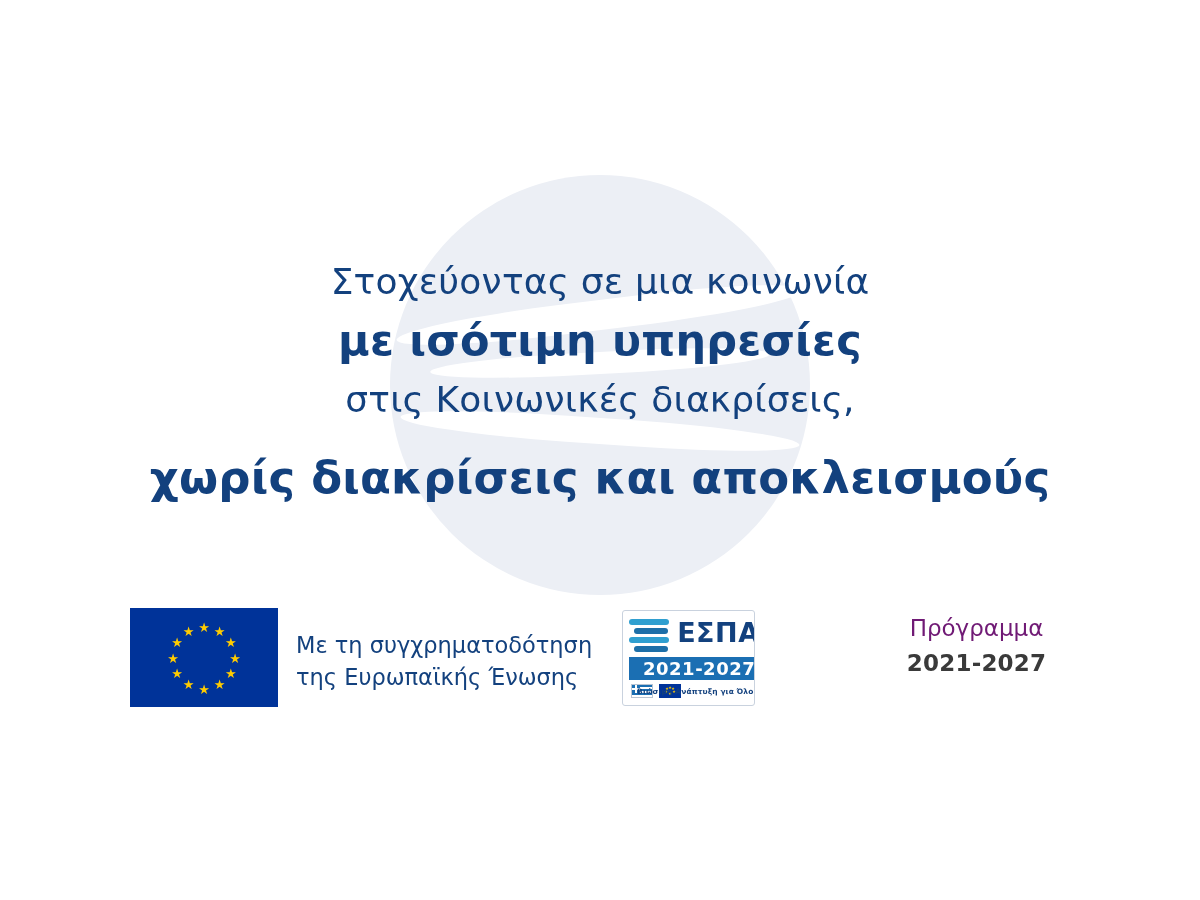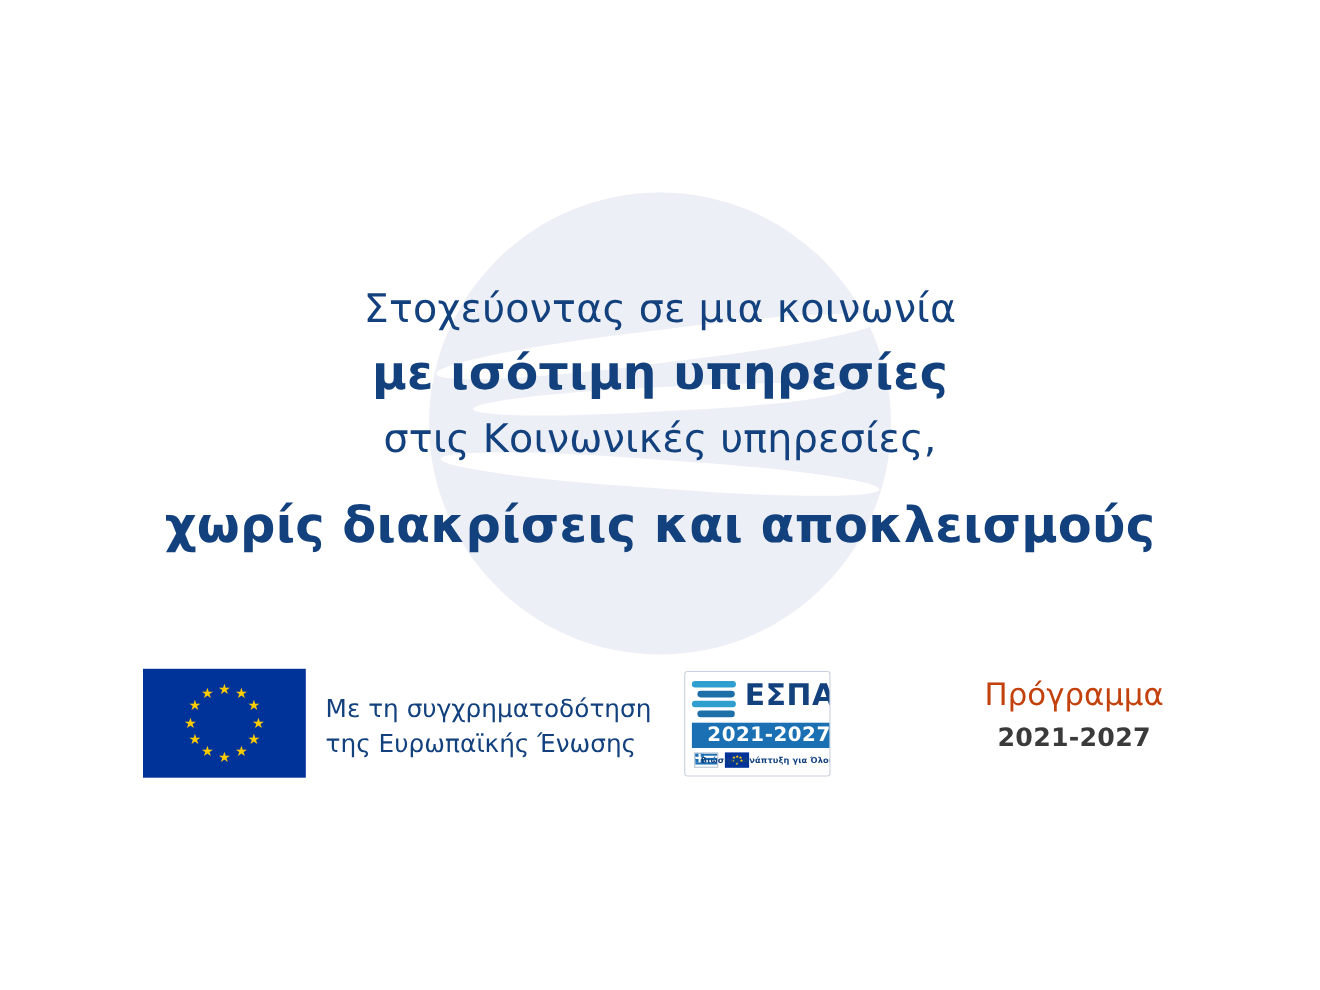--- a/index.html
+++ b/index.html
@@ -256,23 +256,23 @@
 
   
   .programme {
     margin-left: 108px;
     margin-top: 4px;
     text-align: center;
     color: #444444;
     width: 260px;
   }
   .prog-line-1 {
-    font-size: 28px;
+    font-size: 23px;
     font-weight: 400;
-    color: #c2410c;
+    color: #701a75;
     line-height: 1.45;
   }
   .prog-line-2 {
     font-size: 23px;
     font-weight: 700;
     color: #3a3a3a;
     line-height: 1.45;
     letter-spacing: 0.2px;
   }
   .prog-line-3 {
@@ -289,21 +289,21 @@
 <div id="slide">
 
   <div class="watermark"></div>
   <div class="watermark-band band-a"></div>
   <div class="watermark-band band-c"></div>
   <div class="watermark-band band-b"></div>
 
   <div class="headline">
     <span class="line line-light line-1">Στοχεύοντας σε μια κοινωνία</span>
     <span class="line line-bold line-2">με ισότιμη υπηρεσίες</span>
-    <span class="line line-light line-3">στις Κοινωνικές υπηρεσίες,</span>
+    <span class="line line-light line-3">στις Κοινωνικές διακρίσεις,</span>
     <span class="line line-bold line-4">χωρίς διακρίσεις και αποκλεισμούς</span>
   </div>
 
   <div class="logo-strip">
 
     <div class="eu-block">
       <div class="eu-flag">
         <div class="eu-stars" id="eu-stars">
             <div class="star" style="left: 74px; top: 18.5px;">★</div>
             <div class="star" style="left: 89.5px; top: 22.6532px;">★</div>

